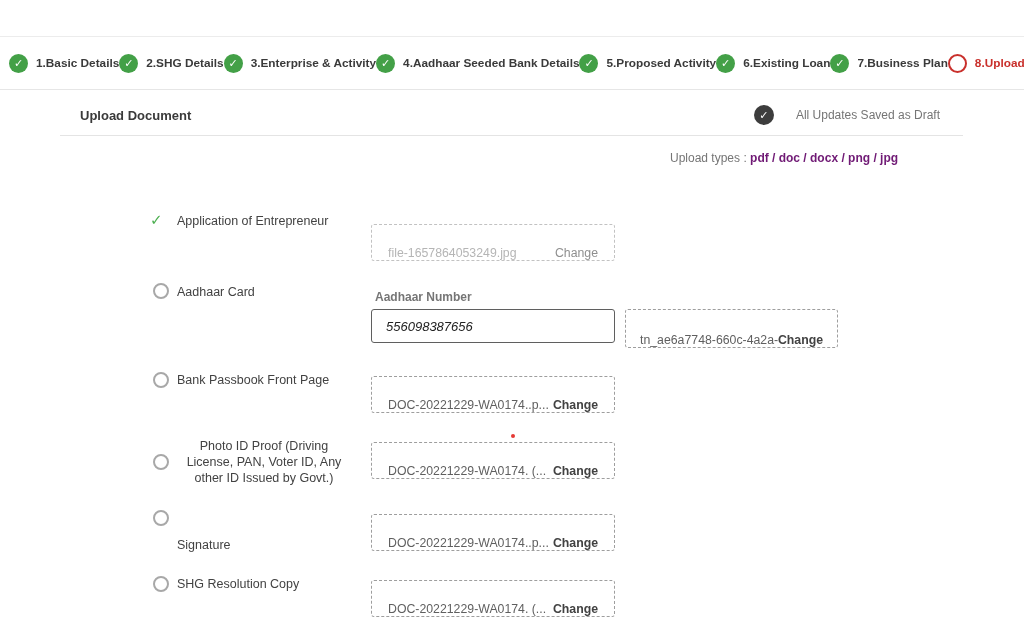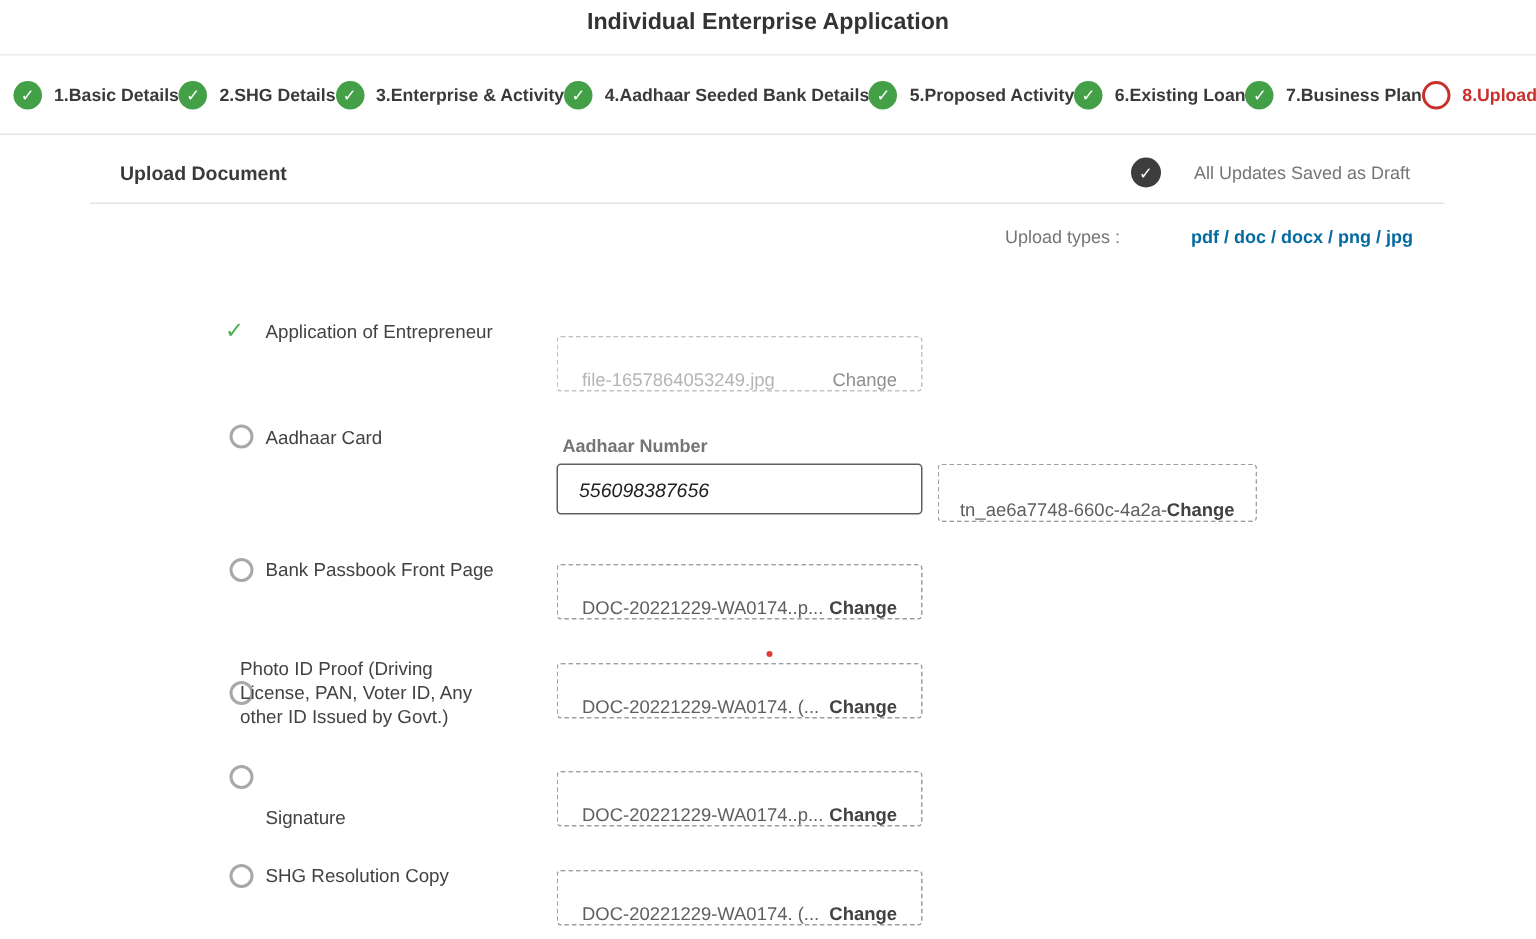--- a/index.html
+++ b/index.html
@@ -65,21 +65,21 @@
   .saved-badge-text { font-size:12px; color:#757575;margin-left:12px; }
 
   .divider {
     position:absolute; left:60px; top:135px; width:903px; height:1px;
     background:#e4e4e4;
   }
 
   
   .upload-info { position:absolute; left:670px; top:151px; font-size:12px; color:#757575; }
   .upload-info p { margin-bottom:11px; }
-  .upload-info b { color:#0369a1;margin-left:44px; }
+  .upload-info b { color:#701a75; }
 
   
   .field-label { position:absolute; font-size:12.5px; color:#424242; }
   .radio {
     position:absolute; width:16px; height:16px; border-radius:50%;
     border:2px solid #a8a8a8; background:#fff; cursor:pointer;
   }
   .check-icon {
     position:absolute; color:#4caf50; font-size:15px; font-weight:bold;
   }
@@ -113,21 +113,20 @@
     position:absolute; width:4px; height:4px; border-radius:50%;
     background:#e53935;
   }
   .multiline { width:174px; line-height:16px; }
 </style>
 </head>
 <body>
 
 <div class="screen">
 
-  <div class="app-title">Individual Enterprise Application</div>
 
   <div class="stepper">
     <div class="step step-done">
       <span class="step-circle">✓</span>
       <span class="step-label">1.Basic Details</span>
     </div>
     <div class="step step-done">
       <span class="step-circle">✓</span>
       <span class="step-label">2.SHG Details</span>
     </div>
@@ -185,21 +184,21 @@
   </div>
 
   <span class="radio" style="left:153px; top:372px;"></span>
   <span class="field-label" style="left:177px; top:373px;">Bank Passbook Front Page</span>
   <div class="upload-box" style="left:371px; top:376px;">
     <span class="file-name">DOC-20221229-WA0174..p...</span>
     <span class="change-btn">Change</span>
   </div>
 
   <span class="radio" style="left:153px; top:454px;"></span>
-  <span class="field-label multiline" style="left:160px; top:438px;">Photo ID Proof (Driving License, PAN, Voter ID, Any other ID Issued by Govt.)</span>
+  <span class="field-label multiline" style="left:177px; top:438px;text-align:center;">Photo ID Proof (Driving License, PAN, Voter ID, Any other ID Issued by Govt.)</span>
   <span class="required-dot" style="left:511px; top:434px;"></span>
   <div class="upload-box" style="left:371px; top:442px;">
     <span class="file-name">DOC-20221229-WA0174. (...</span>
     <span class="change-btn">Change</span>
   </div>
 
   <span class="radio" style="left:153px; top:510px;"></span>
   <span class="field-label" style="left:177px; top:538px;">Signature</span>
   <div class="upload-box" style="left:371px; top:514px;">
     <span class="file-name">DOC-20221229-WA0174..p...</span>

